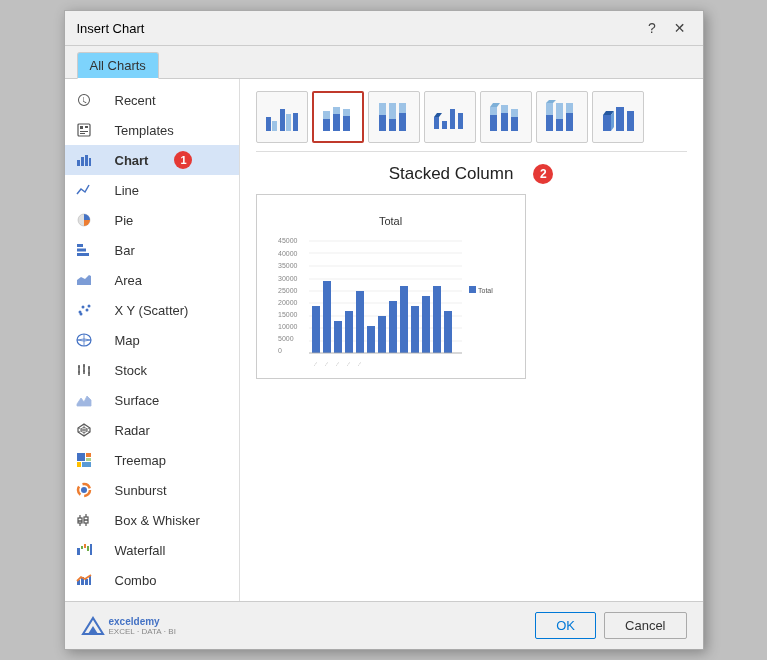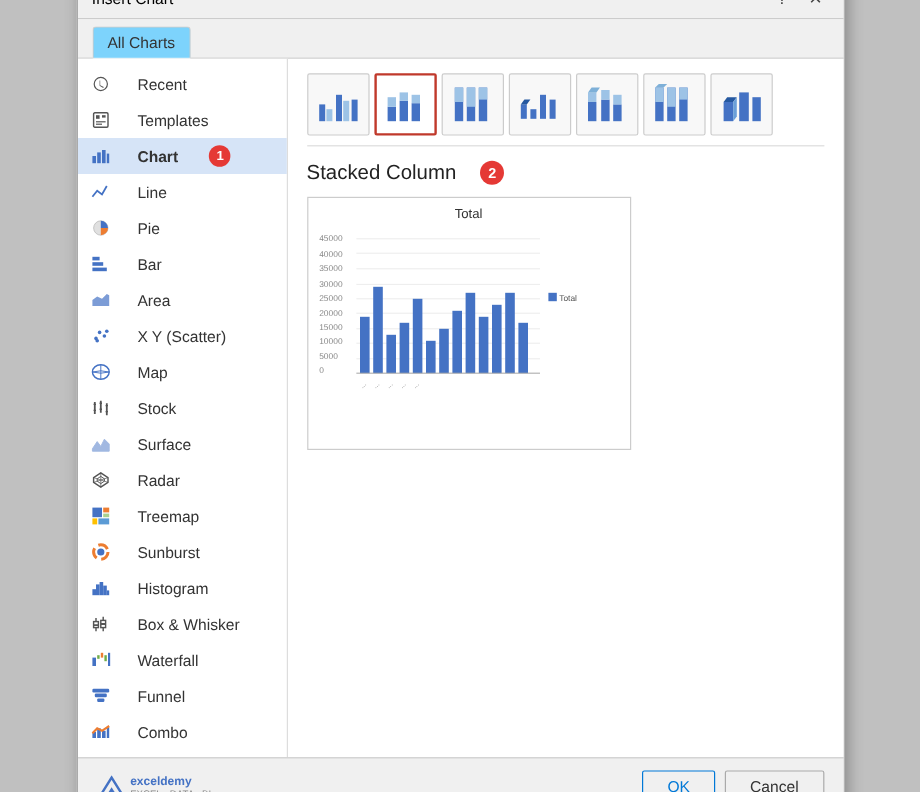--- a/index.html
+++ b/index.html
@@ -145,20 +145,21 @@
     }
     .chart-thumb.selected {
       border: 2px solid #c0392b;
       background: #fff;
     }
     .chart-title-row {
       display: flex;
       align-items: center;
       gap: 20px;
       margin-bottom: 10px;
+      justify-content: center;
     }
     .chart-type-name {
       font-size: 17px;
       color: #222;
     }
     .badge-2 {
       background: #e53935;
       color: #fff;
       border-radius: 50%;
       width: 20px;
@@ -166,23 +167,23 @@
       font-size: 12px;
       font-weight: bold;
       display: flex;
       align-items: center;
       justify-content: center;
     }
     .preview-box {
       border: 1px solid #ccc;
       background: #fff;
       width: 270px;
-      height: 211px;
+      height: 185px;
       position: relative;
-      padding: 8px;
+      padding: 20px;
     }
     .preview-title {
       text-align: center;
       font-size: 11px;
       color: #333;
       margin-bottom: 4px;
     }
     .chart-area {
       width: 100%;
       height: 145px;
@@ -398,32 +399,20 @@
       <div class="sidebar-item">
         <span class="sidebar-icon">
           <svg width="16" height="16" viewBox="0 0 16 16">
               <circle cx="8" cy="8" r="3" fill="#4472c4"></circle>
               <circle cx="8" cy="8" r="6" fill="none" stroke="#ed7d31" stroke-width="2.5" stroke-dasharray="9 4"></circle>
             </svg>
         </span>
         <span>Sunburst</span>
       </div>
 
-      <div class="sidebar-item">
-        <span class="sidebar-icon">
-          <svg width="16" height="16" viewBox="0 0 16 16">
-            <rect x="1" y="9" width="3" height="5" fill="#4472c4"></rect>
-            <rect x="4" y="5" width="3" height="9" fill="#4472c4"></rect>
-            <rect x="7" y="3" width="3" height="11" fill="#4472c4"></rect>
-            <rect x="10" y="6" width="3" height="8" fill="#4472c4"></rect>
-            <rect x="13" y="10" width="2" height="4" fill="#4472c4"></rect>
-          </svg>
-        </span>
-        <span>Histogram</span>
-      </div>
 
       <div class="sidebar-item">
         <span class="sidebar-icon">
           <svg width="16" height="16" viewBox="0 0 16 16">
             <line x1="4" y1="3" x2="4" y2="6" stroke="#555" stroke-width="1.2"></line>
             <rect x="2" y="6" width="4" height="5" fill="none" stroke="#555" stroke-width="1.2"></rect>
             <line x1="4" y1="11" x2="4" y2="14" stroke="#555" stroke-width="1.2"></line>
             <line x1="2" y1="9" x2="6" y2="9" stroke="#555" stroke-width="1.5"></line>
             <line x1="10" y1="2" x2="10" y2="5" stroke="#555" stroke-width="1.2"></line>
             <rect x="8" y="5" width="4" height="6" fill="none" stroke="#555" stroke-width="1.2"></rect>
@@ -440,30 +429,20 @@
             <rect x="1" y="6" width="3" height="7" fill="#4472c4"></rect>
             <rect x="5" y="4" width="2" height="3" fill="#70ad47"></rect>
             <rect x="8" y="2" width="2" height="4" fill="#ed7d31"></rect>
             <rect x="11" y="4" width="2" height="5" fill="#70ad47"></rect>
             <rect x="14" y="2" width="2" height="11" fill="#4472c4"></rect>
           </svg>
         </span>
         <span>Waterfall</span>
       </div>
 
-      <div class="sidebar-item">
-        <span class="sidebar-icon">
-          <svg width="16" height="16" viewBox="0 0 16 16">
-            <rect x="1" y="2" width="14" height="3" fill="#4472c4" rx="1"></rect>
-            <rect x="3" y="6" width="10" height="3" fill="#4472c4" rx="1"></rect>
-            <rect x="5" y="10" width="6" height="3" fill="#4472c4" rx="1"></rect>
-          </svg>
-        </span>
-        <span>Funnel</span>
-      </div>
 
       <div class="sidebar-item">
         <span class="sidebar-icon">
           <svg width="16" height="16" viewBox="0 0 16 16">
             <rect x="1" y="8" width="3" height="5" fill="#4472c4"></rect>
             <rect x="5" y="5" width="3" height="8" fill="#4472c4"></rect>
             <rect x="9" y="7" width="3" height="6" fill="#4472c4"></rect>
             <rect x="13" y="4" width="2" height="9" fill="#4472c4"></rect>
             <polyline points="1,9 5,5 9,7 15,3" fill="none" stroke="#ed7d31" stroke-width="1.8"></polyline>
           </svg>

